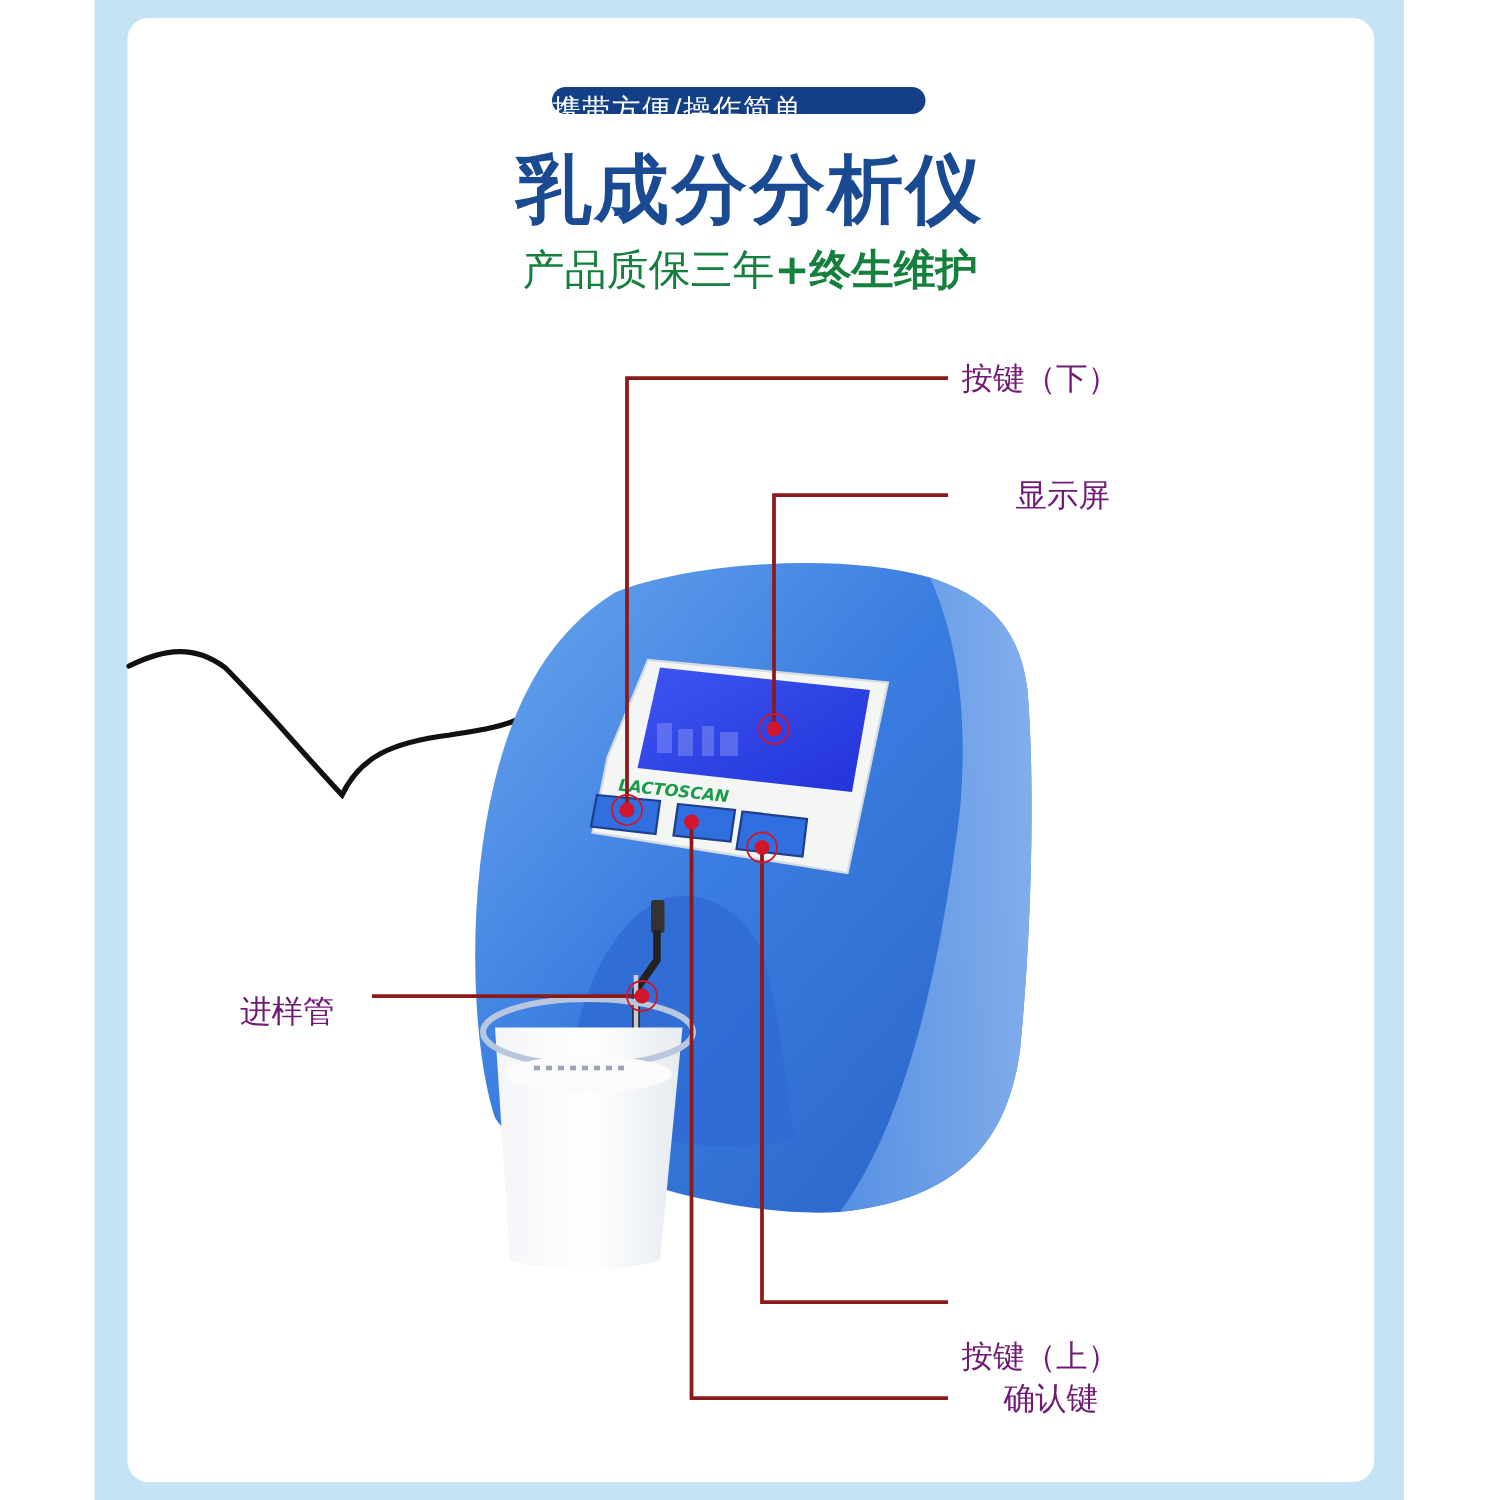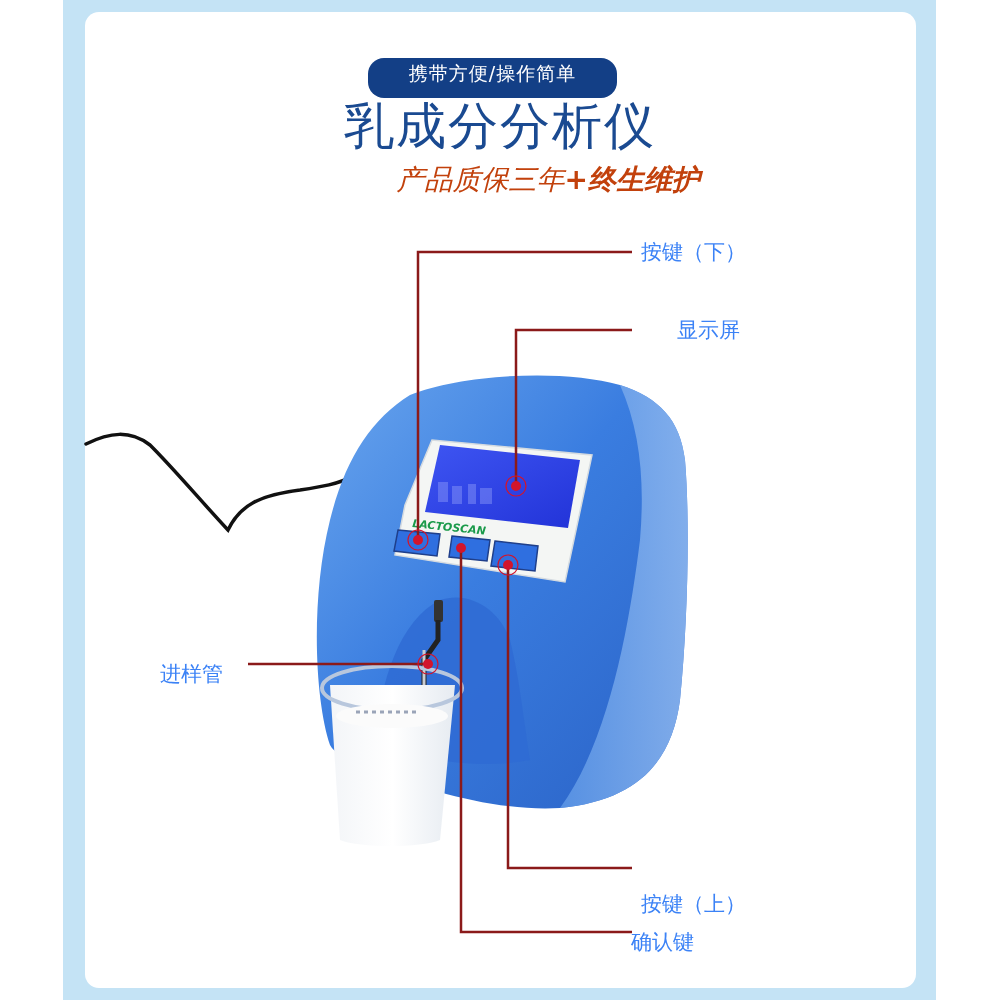--- a/index.html
+++ b/index.html
@@ -9,40 +9,40 @@
   .frame {
     position: absolute; left: 63px; top: 0; width: 873px; height: 1000px;
     background: #c4e3f5;
   }
   .card {
     position: absolute; left: 85px; top: 12px; width: 831px; height: 976px;
     background: #ffffff; border-radius: 14px;
   }
 
   .pill {
-    position: absolute; left: 368px; top: 58px; width: 249px; height: 40px;
+    position: absolute; left: 368px; top: 58px; width: 249px; height: 18px;
     background: #133f86; border-radius: 16px;
-    color: #ffffff; font-size: 19px; line-height: 31px; text-align: center;
+    color: #ffffff; font-size: 19px; line-height: 31px; text-align: left;
     letter-spacing: 1px;
   }
   .title {
     position: absolute; left: 300px; top: 95px; width: 400px; text-align: center;
-    color: #1a4a91; font-size: 50px; font-weight: normal; line-height: 62px;
+    color: #1a4a91; font-size: 50px; font-weight: bold; line-height: 62px;
     letter-spacing: 2px;
   }
   .subtitle {
-    position: absolute; left: 300px; top: 160px; width: 400px; text-align: right;
-    color: #c2410c; font-size: 28px; line-height: 40px; font-style: italic;
+    position: absolute; left: 300px; top: 160px; width: 400px; text-align: center;
+    color: #15803d; font-size: 28px; line-height: 40px;
   }
   .subtitle .strong { font-weight: bold; }
 
   .device-svg { position: absolute; left: 0; top: 0; width: 1000px; height: 1000px; }
 
   .label {
-    position: absolute; color: #3b82f6; font-size: 21px; line-height: 28px;
+    position: absolute; color: #701a75; font-size: 21px; line-height: 28px;
     white-space: nowrap;
   }
 </style>
 </head>
 <body>
 
 <div class="frame"></div>
 <div class="card"></div>
 
 <div class="pill">携带方便/操作简单</div>
@@ -126,13 +126,13 @@
     <circle cx="508" cy="565" r="5"></circle>
       <circle cx="508" cy="565" r="10" fill="none" stroke="#d2152c" stroke-width="1.2"></circle>
     <circle cx="461" cy="548" r="5"></circle>
   </g>
 </svg>
 
 <div class="label" style="left:641px; top:238px;">按键（下）</div>
 <div class="label" style="left:641px; top:316px;margin-left:36px;">显示屏</div>
 <div class="label" style="left:160px; top:660px;">进样管</div>
 <div class="label" style="left:641px; top:854px;margin-top:36px;">按键（上）</div>
-<div class="label" style="left:631px; top:918px;margin-top:10px;">确认键</div>
+<div class="label" style="left:669px; top:918px;">确认键</div>
 
 </body></html>

